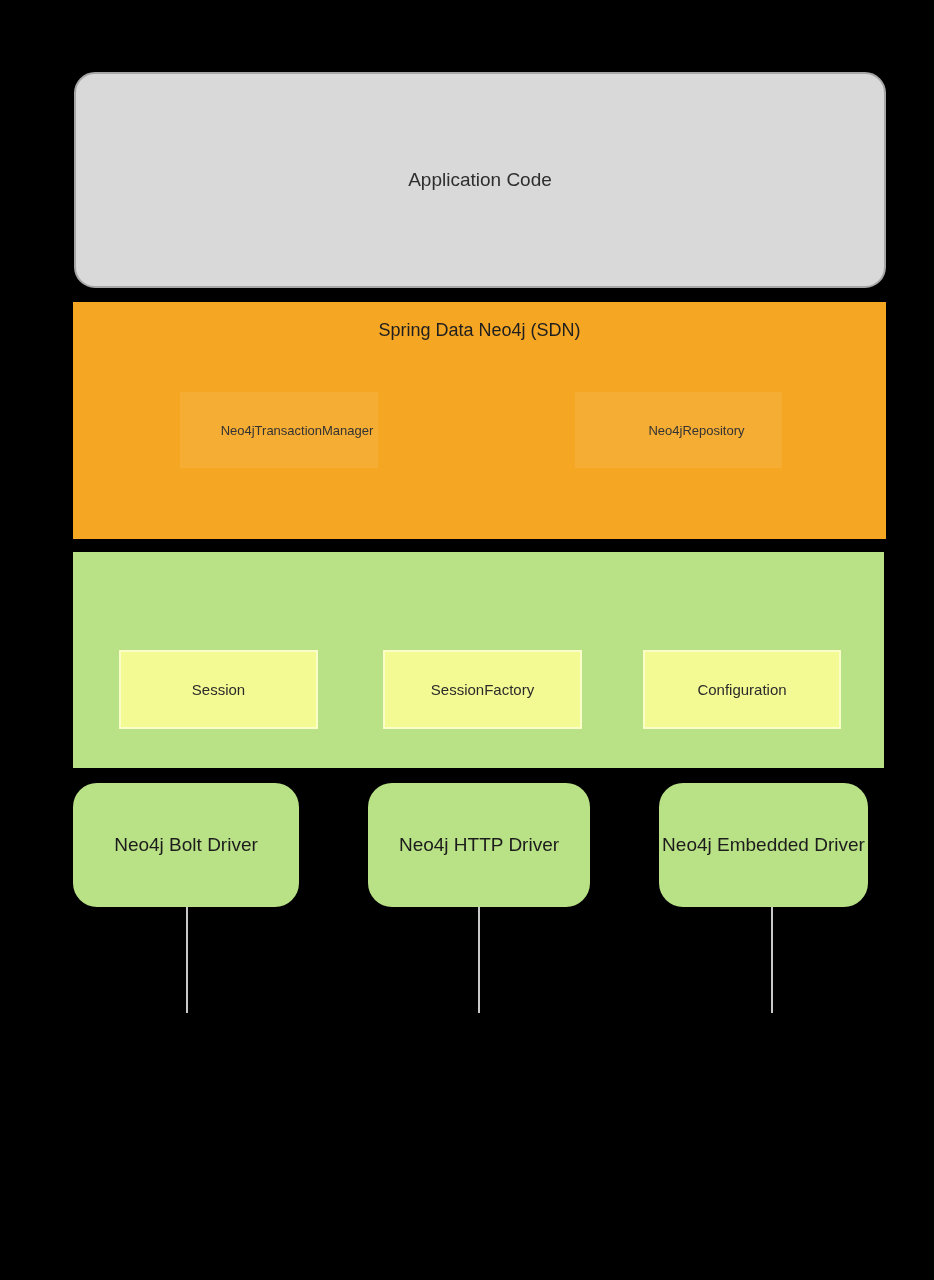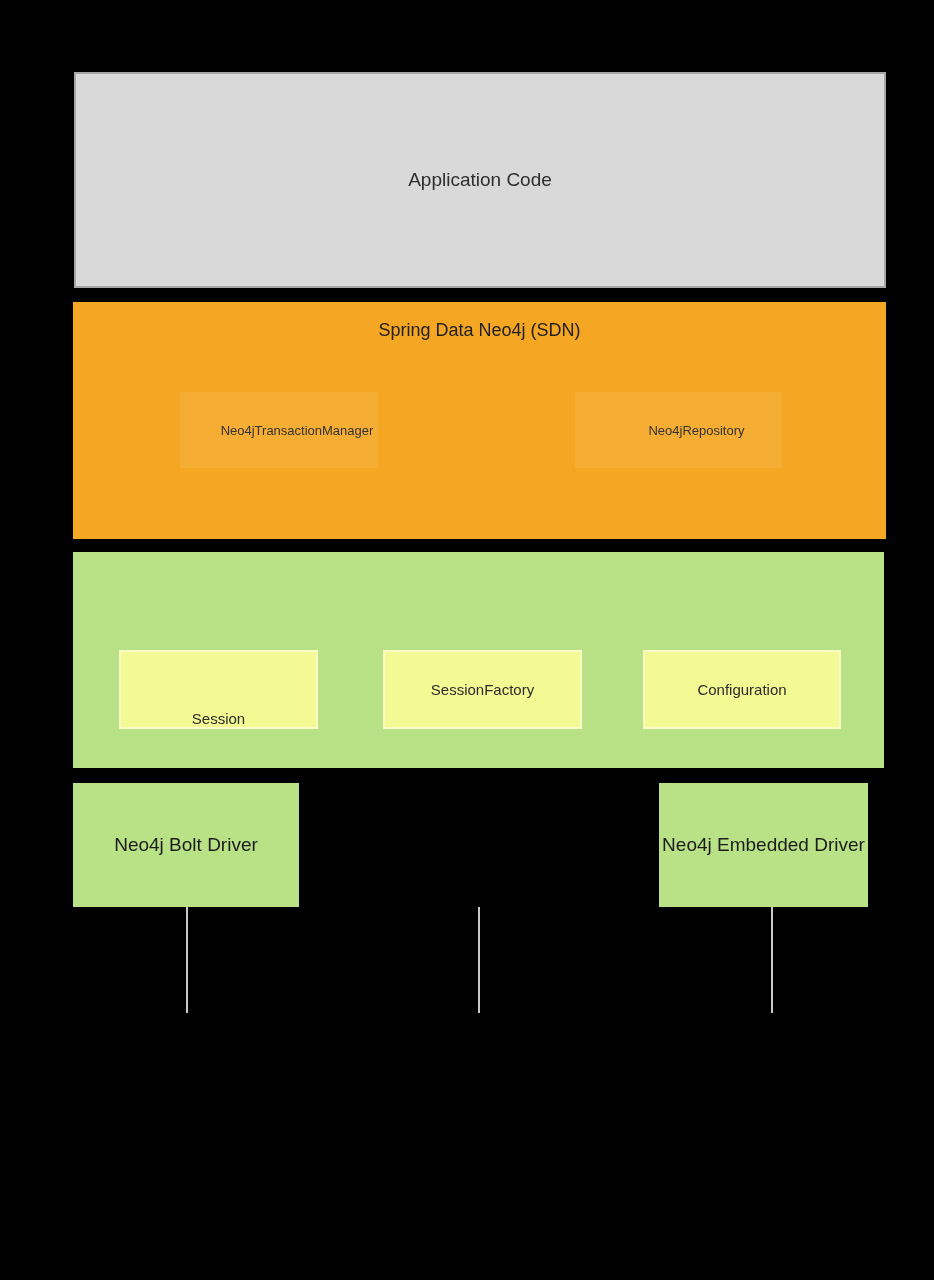--- a/index.html
+++ b/index.html
@@ -23,21 +23,21 @@
     justify-content: center;
     text-align: center;
     box-sizing: border-box;
   }
   .gray-box {
     background: var(--gray-fill, #d9d9d9);
     border: 2px solid var(--gray-border, #a6a6a6);
     font-size: 19px;
     color: #2e2e2e;
   }
-  .app-box   { left: 74px;  top: 72px;   width: 812px; height: 216px; }
+  .app-box   { left: 74px;  top: 72px;   width: 812px; height: 216px; border-radius: 21px; }
   .db-box    { left: 74px;  top: 1013px; width: 812px; height: 212px; }
 
   .sdn-box {
     position: absolute;
     left: 73px; top: 302px; width: 813px; height: 237px;
     background: var(--orange-fill, #f5a623);
     box-sizing: border-box;
   }
   .layer-title {
     position: absolute;
@@ -72,37 +72,38 @@
     height: 79px;
     display: flex;
     align-items: center;
     justify-content: center;
     background: var(--yellow-fill, #f4fa93);
     border: 2px solid var(--yellow-border, #fbfdc9);
     font-size: 15px;
     color: #2b2b2b;
     box-sizing: border-box;
   }
-  .ogm-inner.session { left: 46px;  width: 199px; align-items: flex-end; }
+  .ogm-inner.session { left: 46px;  width: 199px; }
   .ogm-inner.factory { left: 310px; width: 199px; }
   .ogm-inner.config  { left: 570px; width: 198px; }
 
   .driver-box {
     position: absolute;
     top: 783px;
     height: 124px;
     display: flex;
     align-items: center;
     justify-content: center;
     text-align: center;
     background: var(--green-fill, #b9e185);
     font-size: 19px;
     font-weight: 500;
     color: #1c1c1c;
     box-sizing: border-box;
+    border-radius: 24px;
   }
   .driver-box.bolt     { left: 73px;  width: 226px; }
   .driver-box.http     { left: 368px; width: 222px; }
   .driver-box.embedded { left: 659px; width: 209px; }
 
   .connector {
     position: absolute;
     top: 907px;
     height: 106px;
     width: 2px;
@@ -139,20 +140,23 @@
       <span>SessionFactory</span>
     </div>
     <div class="ogm-inner config">
       <span>Configuration</span>
     </div>
   </div>
 
   <div class="driver-box bolt">
     <span>Neo4j Bolt Driver</span>
   </div>
+  <div class="driver-box http">
+    <span>Neo4j HTTP Driver</span>
+  </div>
   <div class="driver-box embedded">
     <span>Neo4j Embedded Driver</span>
   </div>
 
   <div class="connector c1"></div>
   <div class="connector c2"></div>
   <div class="connector c3"></div>
 
 
 </div>

